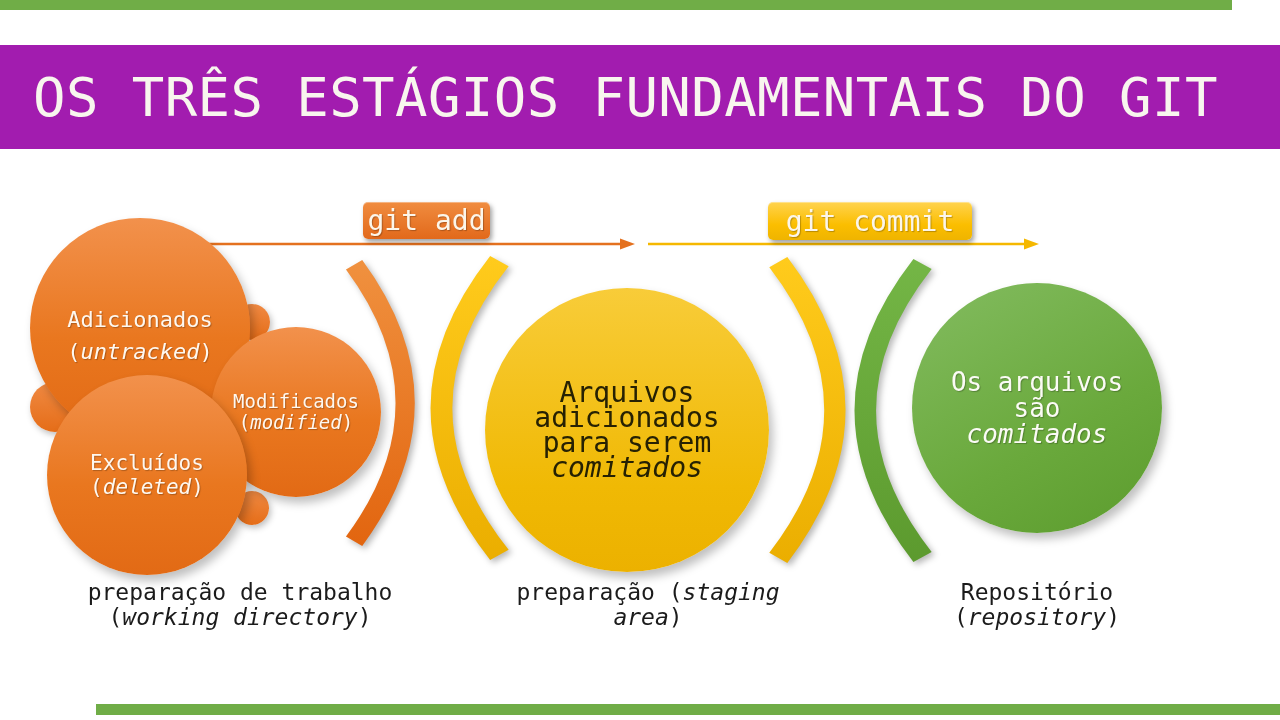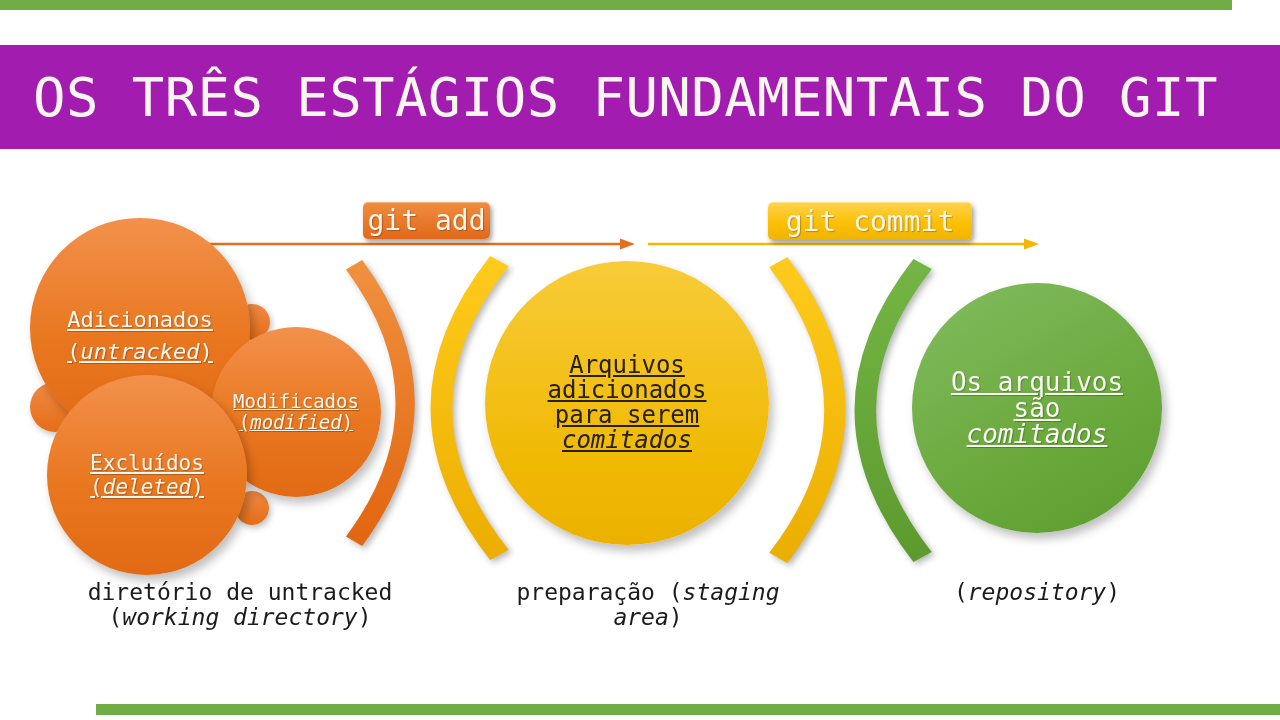--- a/index.html
+++ b/index.html
@@ -29,36 +29,35 @@
   }
   .btn-add{left:363px;top:202px;width:127px;height:37px;background:linear-gradient(180deg,#F08C3F,#E2691B);}
   .btn-commit{left:768px;top:202px;width:204px;height:38px;background:linear-gradient(180deg,#FFD34F 0%,#FBBE00 60%,#EFB400);}
   
   .overlay{position:absolute;}
   .arc{position:absolute;filter:drop-shadow(3px 3px 3px rgba(0,0,0,.28));}
   
   .circle{
     position:absolute;border-radius:50%;
     display:flex;flex-direction:column;align-items:center;justify-content:center;
-    text-align:right;
+    text-align:center;
     box-shadow:4px 6px 10px rgba(0,0,0,.25);
-    text-decoration:underline;
   }
   .c-orange{background:linear-gradient(180deg,#F2914C 0%,#E9771F 55%,#E26A15 100%);color:#FEF8F0;text-shadow:1px 1px 1px rgba(0,0,0,.25);}
   .c-dot{background:linear-gradient(180deg,#F08A43,#E56D18);box-shadow:2px 3px 6px rgba(0,0,0,.25);}
   .c-yellow{background:linear-gradient(180deg,#F8CC39 0%,#F0B904 70%,#ECB100 100%);color:#262103;}
   .c-green{background:linear-gradient(150deg,#83BC60 0%,#6AA93C 60%,#5C9C2E 100%);color:#FBFBF5;text-shadow:1px 1px 1px rgba(0,0,0,.25);}
   .circle-untracked{left:30px;top:218px;width:220px;height:220px;font-size:22px;line-height:32px;}
   .circle-untracked .txt{transform:translateY(8px);}
   .circle-modified{left:211px;top:327px;width:170px;height:170px;font-size:19px;line-height:21px;}
   .circle-deleted{left:47px;top:375px;width:200px;height:200px;font-size:21px;line-height:24px;}
   .dot-a{left:234px;top:304px;width:36px;height:36px;}
   .dot-b{left:30px;top:382px;width:50px;height:50px;}
   .dot-c{left:235px;top:491px;width:34px;height:34px;}
-  .circle-staging{left:485px;top:261px;width:284px;height:284px;font-size:24px;line-height:25px;}
+  .circle-staging{left:485px;top:288px;width:284px;height:284px;font-size:28px;line-height:25px;}
   .circle-repo{left:912px;top:283px;width:250px;height:250px;font-size:26px;line-height:26px;}
   
   .caption{
     position:absolute;top:580px;width:340px;text-align:center;
     color:#1B1B1B;font-size:23px;line-height:25px;
   }
   .cap-1{left:70px;}  .cap-2{left:478px;}  .cap-3{left:867px;}
   .ital{font-style:italic;}
   .line{display:block;}
 </style>
@@ -154,26 +153,27 @@
     <span class="line ital">comitados</span>
   </div>
 
   <div class="circle c-green circle-repo">
     <span class="line">Os arquivos</span>
     <span class="line">são</span>
     <span class="line ital">comitados</span>
   </div>
 
   <div class="caption cap-1">
-    <span class="line">diretório de untracked</span>
+    <span class="line">preparação de trabalho</span>
     <span class="line"><span>(</span><span class="ital">working directory</span><span>)</span></span>
   </div>
   <div class="caption cap-2">
     <span class="line"><span>preparação (</span><span class="ital">staging</span></span>
     <span class="line"><span class="ital">area</span><span>)</span></span>
   </div>
   <div class="caption cap-3">
+    <span class="line">Repositório</span>
     <span class="line"><span>(</span><span class="ital">repository</span><span>)</span></span>
   </div>
 
   <div class="bar-bottom"></div>
 
 </div>
 
 </body></html>

